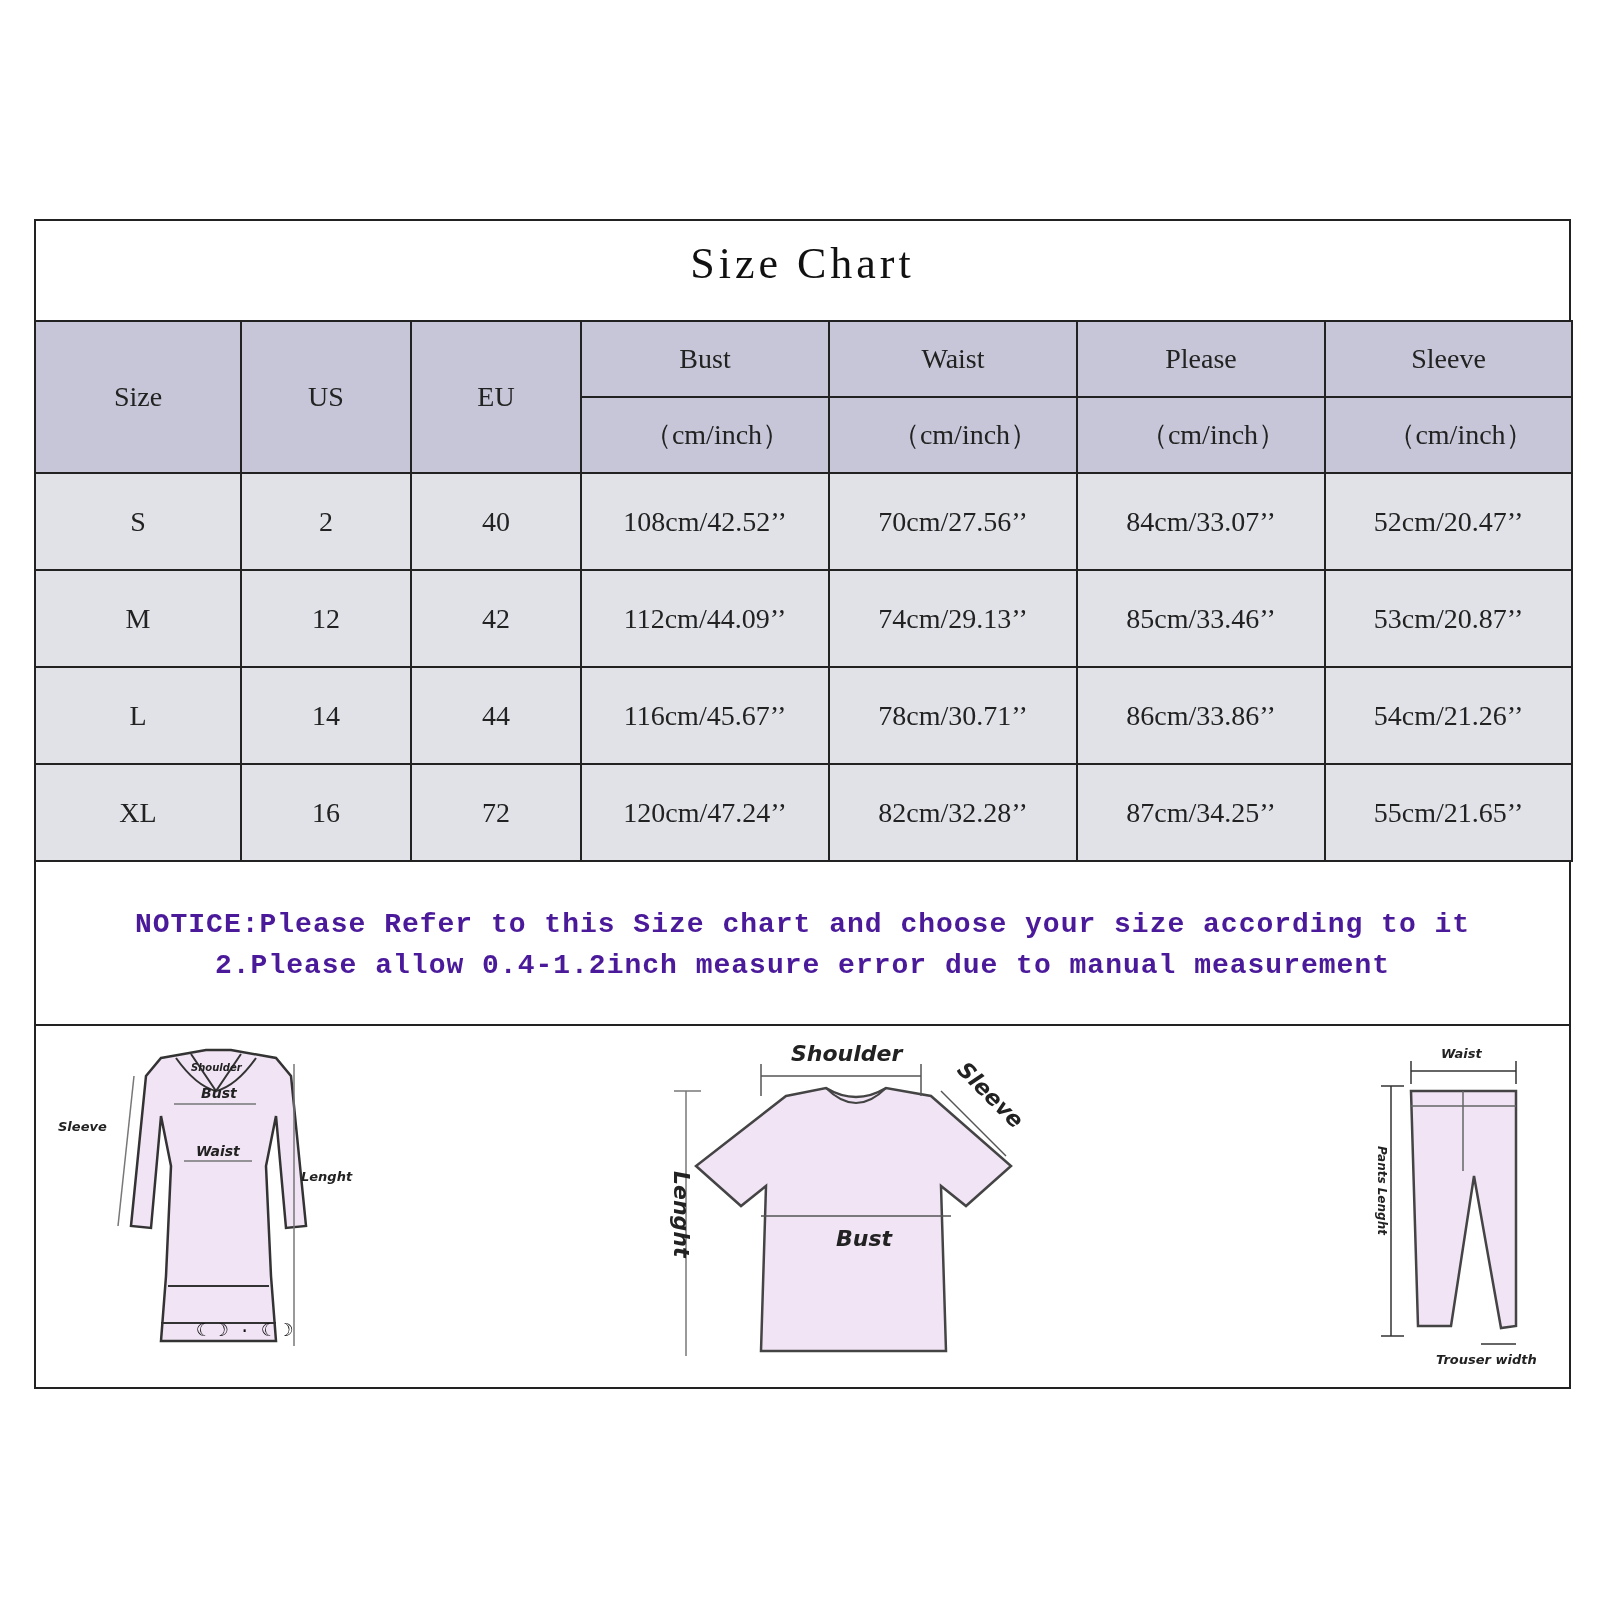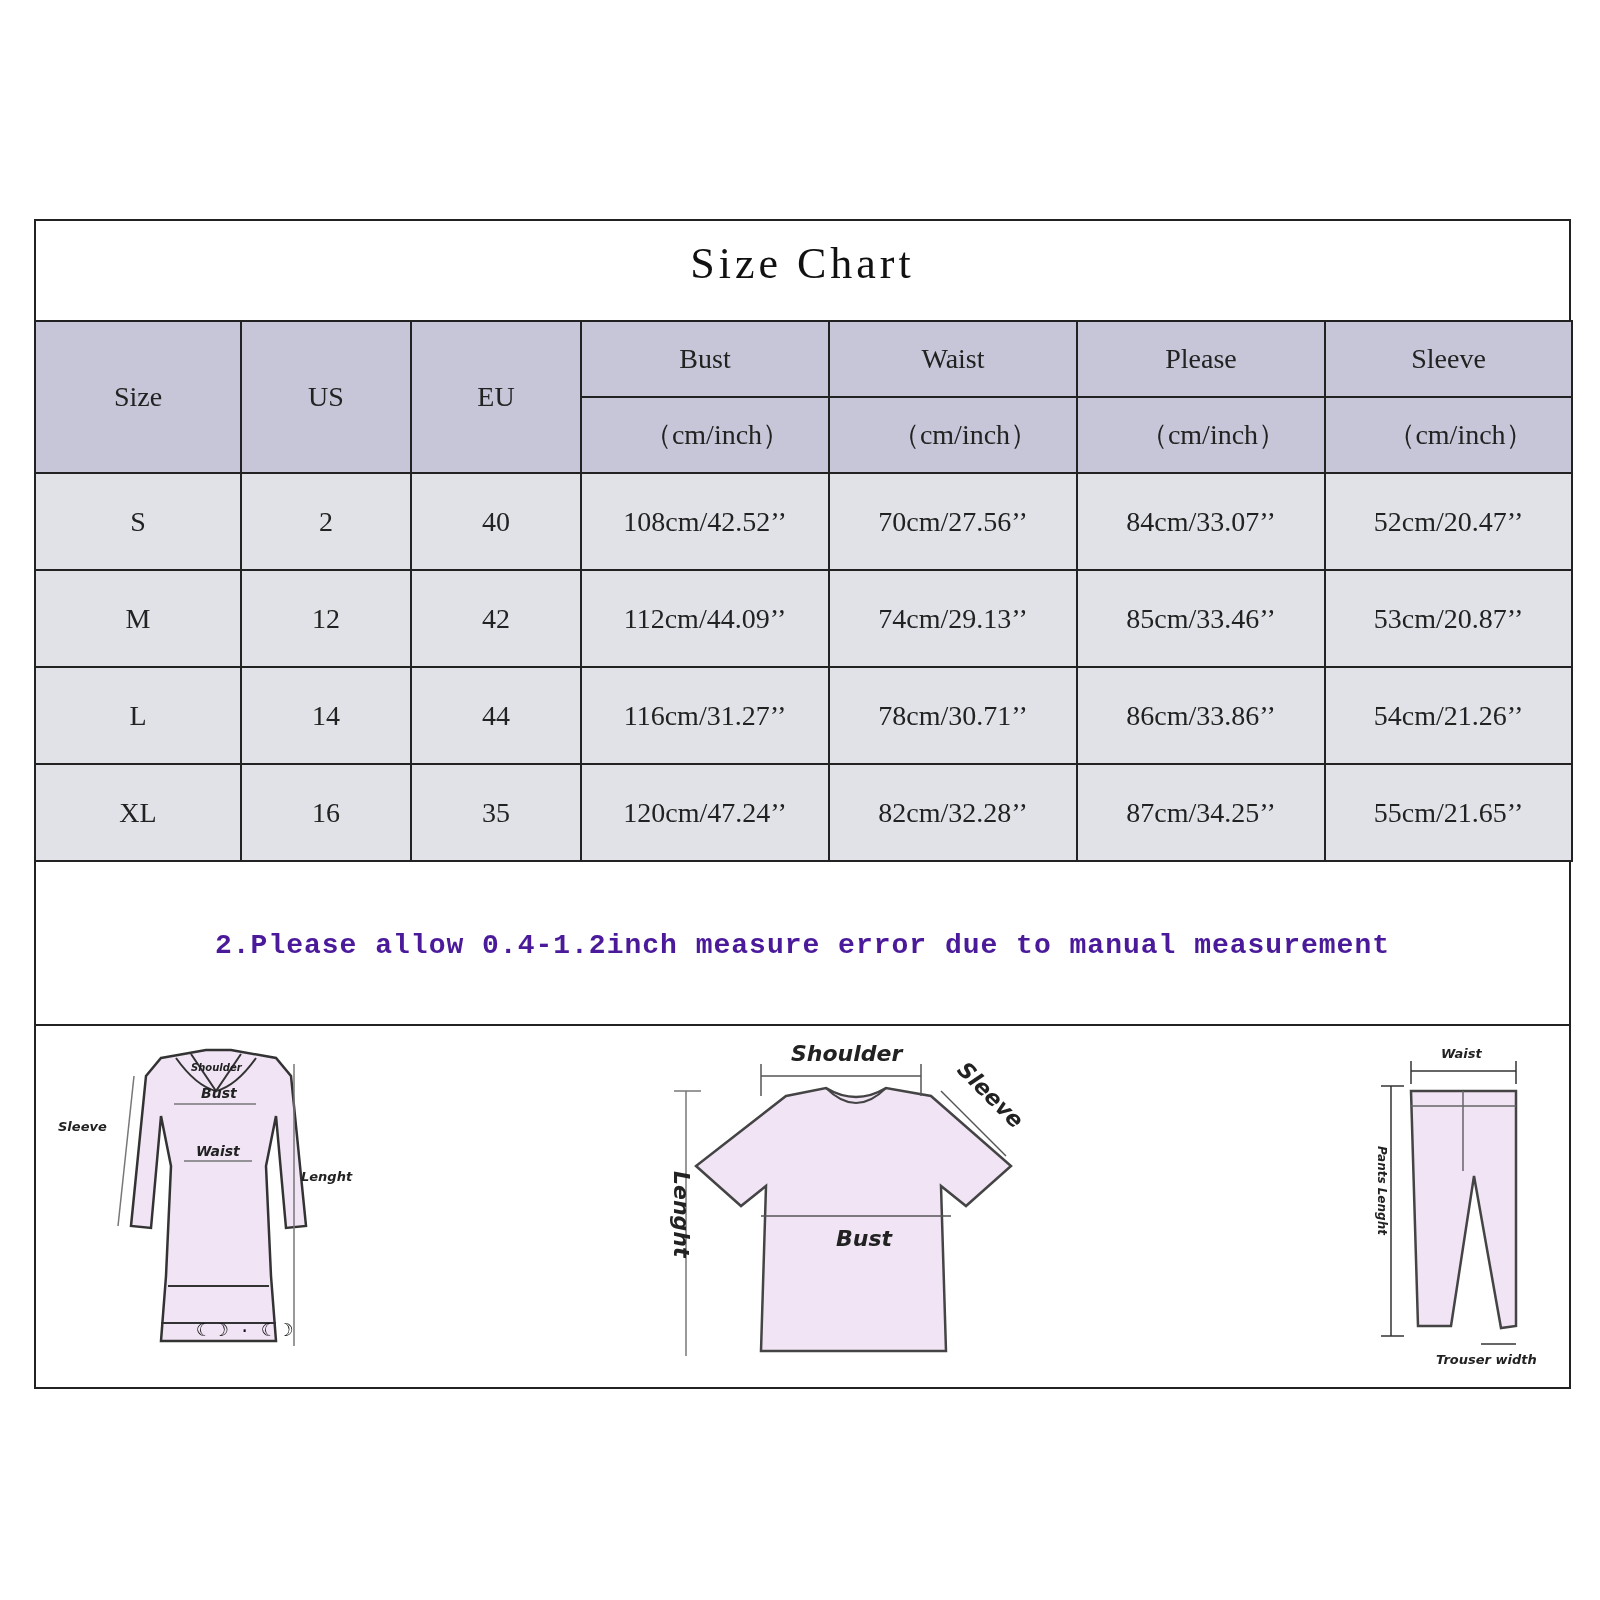--- a/index.html
+++ b/index.html
@@ -68,38 +68,39 @@
       <td>42</td>
       <td>112cm/44.09’’</td>
       <td>74cm/29.13’’</td>
       <td>85cm/33.46’’</td>
       <td>53cm/20.87’’</td>
     </tr>
     <tr class="drow">
       <td>L</td>
       <td>14</td>
       <td>44</td>
-      <td>116cm/31.27’’</td>
+      <td>116cm/45.67’’</td>
       <td>78cm/30.71’’</td>
       <td>86cm/33.86’’</td>
       <td>54cm/21.26’’</td>
     </tr>
     <tr class="drow">
       <td>XL</td>
       <td>16</td>
-      <td>35</td>
+      <td>72</td>
       <td>120cm/47.24’’</td>
       <td>82cm/32.28’’</td>
       <td>87cm/34.25’’</td>
       <td>55cm/21.65’’</td>
     </tr>
   </tbody>
     </table>
 
   <div class="notice">
+    <div class="notice-line">NOTICE:Please Refer to this Size chart and choose your size according to it</div>
     <div class="notice-line">2.Please allow 0.4-1.2inch measure error due to manual measurement</div>
   </div>
 
   <div class="diagrams">
 
     <svg class="diagram" style="left:20px; top:10px;" width="320" height="340" viewBox="0 0 320 340">
       <path d="M105 22 L150 14 L175 14 L220 22 L235 40 L250 190 L230 192 L220 80 L210 130 L215 240 L220 305 L105 305 L110 240 L115 130 L105 80 L95 192 L75 190 L90 40 Z" fill="#f0e4f5" stroke="#333" stroke-width="2.5"></path>
       <path d="M135 18 L160 55 L185 18" fill="none" stroke="#333" stroke-width="2"></path>
       <path d="M120 22 Q140 50 160 55 Q180 50 200 22" fill="none" stroke="#333" stroke-width="2"></path>
       <line x1="112" y1="250" x2="213" y2="250" stroke="#333" stroke-width="2"></line>

